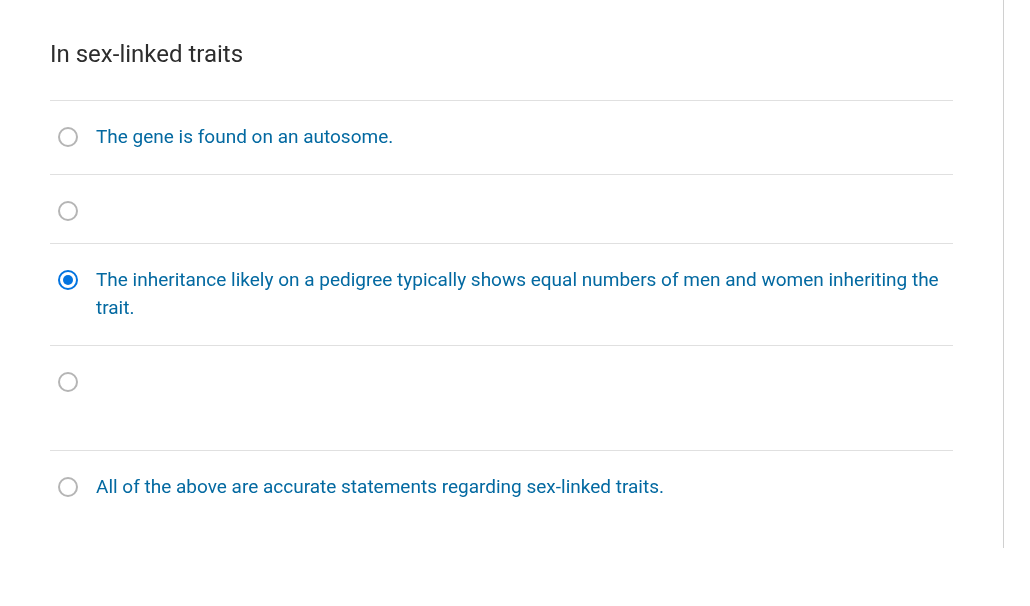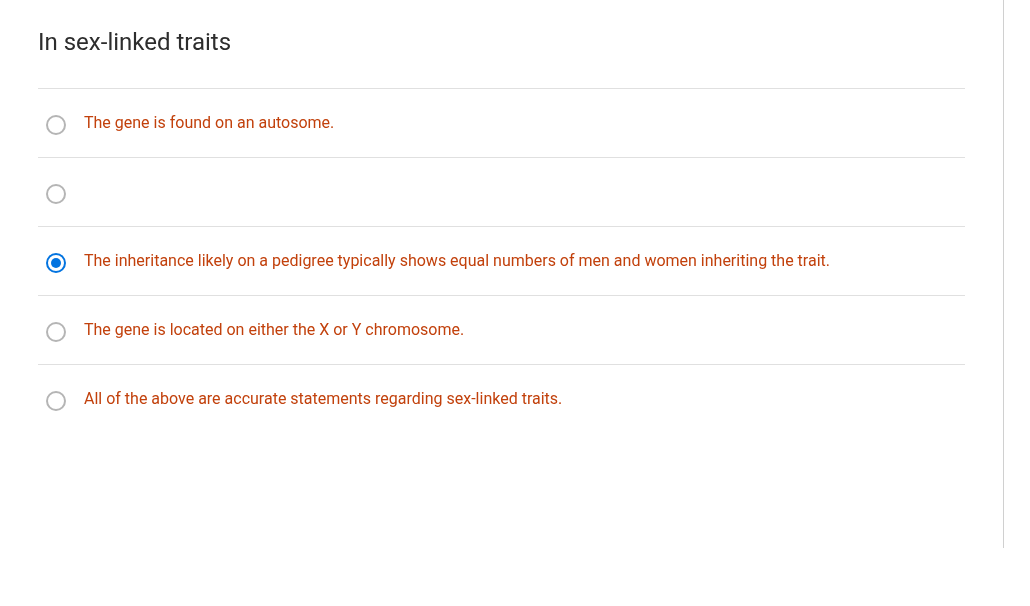--- a/index.html
+++ b/index.html
@@ -11,40 +11,41 @@
       font-family: -apple-system, BlinkMacSystemFont, "Segoe UI", Roboto, "Helvetica Neue", Arial, sans-serif;
       background: #fff;
       width: 1030px;
       height: 606px;
       position: relative;
     }
     .container {
       width: 1004px;
       border-right: 1px solid #d0d0d0;
       height: 548px;
-      padding: 0;
+      padding: 12px;
     }
     .question-title {
       font-size: 24px;
       font-weight: 400;
       color: #2d2d2d;
       padding: 28px 38px 32px 38px;
     }
     .options {
       padding: 0 38px;
     }
     .option-row {
       display: flex;
       align-items: flex-start;
       padding: 22px 0 22px 8px;
       border-top: 1px solid #e0e0e0;
       cursor: pointer;
     }
     .option-row:last-child {
       border-bottom: none;
+      margin-top: 36px;
     }
     .radio {
       width: 20px;
       height: 20px;
       border-radius: 50%;
       border: 2px solid #b5b5b5;
       margin-right: 18px;
       margin-top: 4px;
       flex-shrink: 0;
       position: relative;
@@ -58,22 +59,22 @@
       position: absolute;
       top: 50%;
       left: 50%;
       transform: translate(-50%, -50%);
       width: 10px;
       height: 10px;
       border-radius: 50%;
       background: #0374e0;
     }
     .option-text {
-      font-size: 16px;
-      color: #c2410c;
+      font-size: 19px;
+      color: #0369a1;
       line-height: 1.5;
       flex: 1;
     }
   </style>
 </head>
 <body>
 
 <div class="container">
   <h1 class="question-title">In sex-linked traits</h1>
   <div class="options">
@@ -83,20 +84,19 @@
     </div>
     <div class="option-row">
       <span class="radio"></span>
     </div>
     <div class="option-row">
       <span class="radio selected"></span>
       <span class="option-text">The inheritance likely on a pedigree typically shows equal numbers of men and women inheriting the trait.</span>
     </div>
     <div class="option-row">
       <span class="radio"></span>
-      <span class="option-text">The gene is located on either the X or Y chromosome.</span>
     </div>
     <div class="option-row">
       <span class="radio"></span>
       <span class="option-text">All of the above are accurate statements regarding sex-linked traits.</span>
     </div>
   </div>
 </div>
 
 </body></html>

